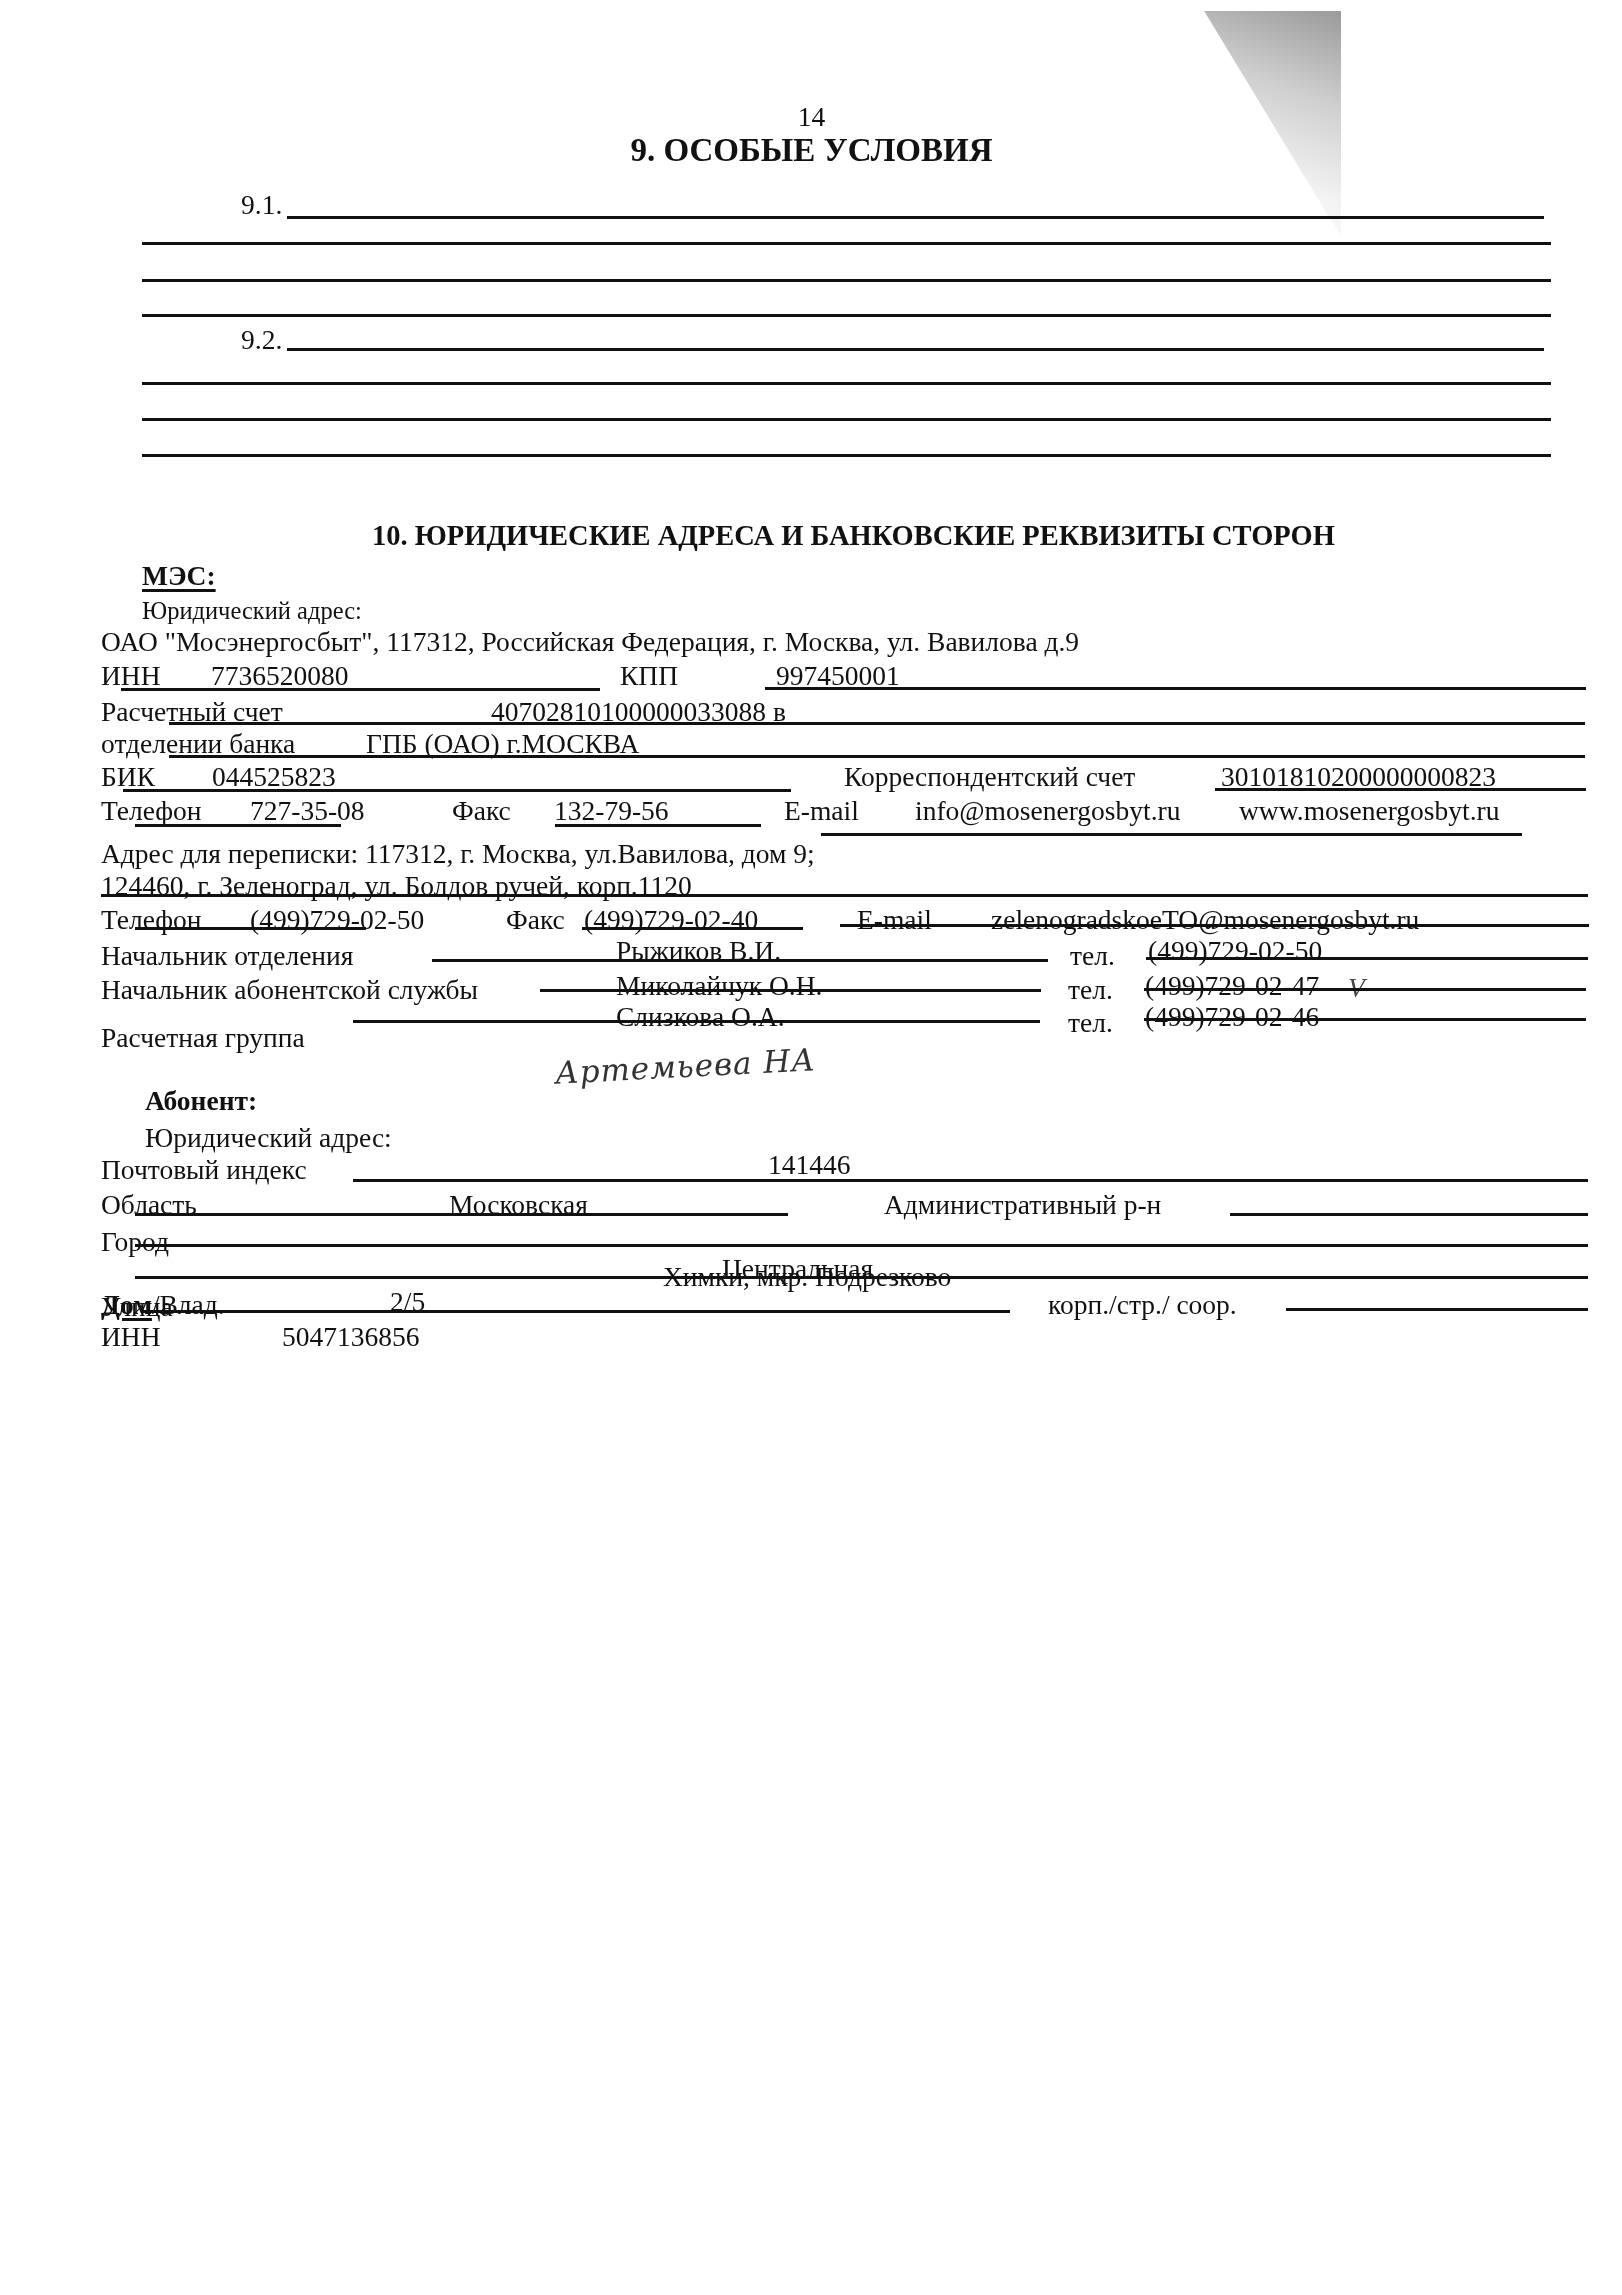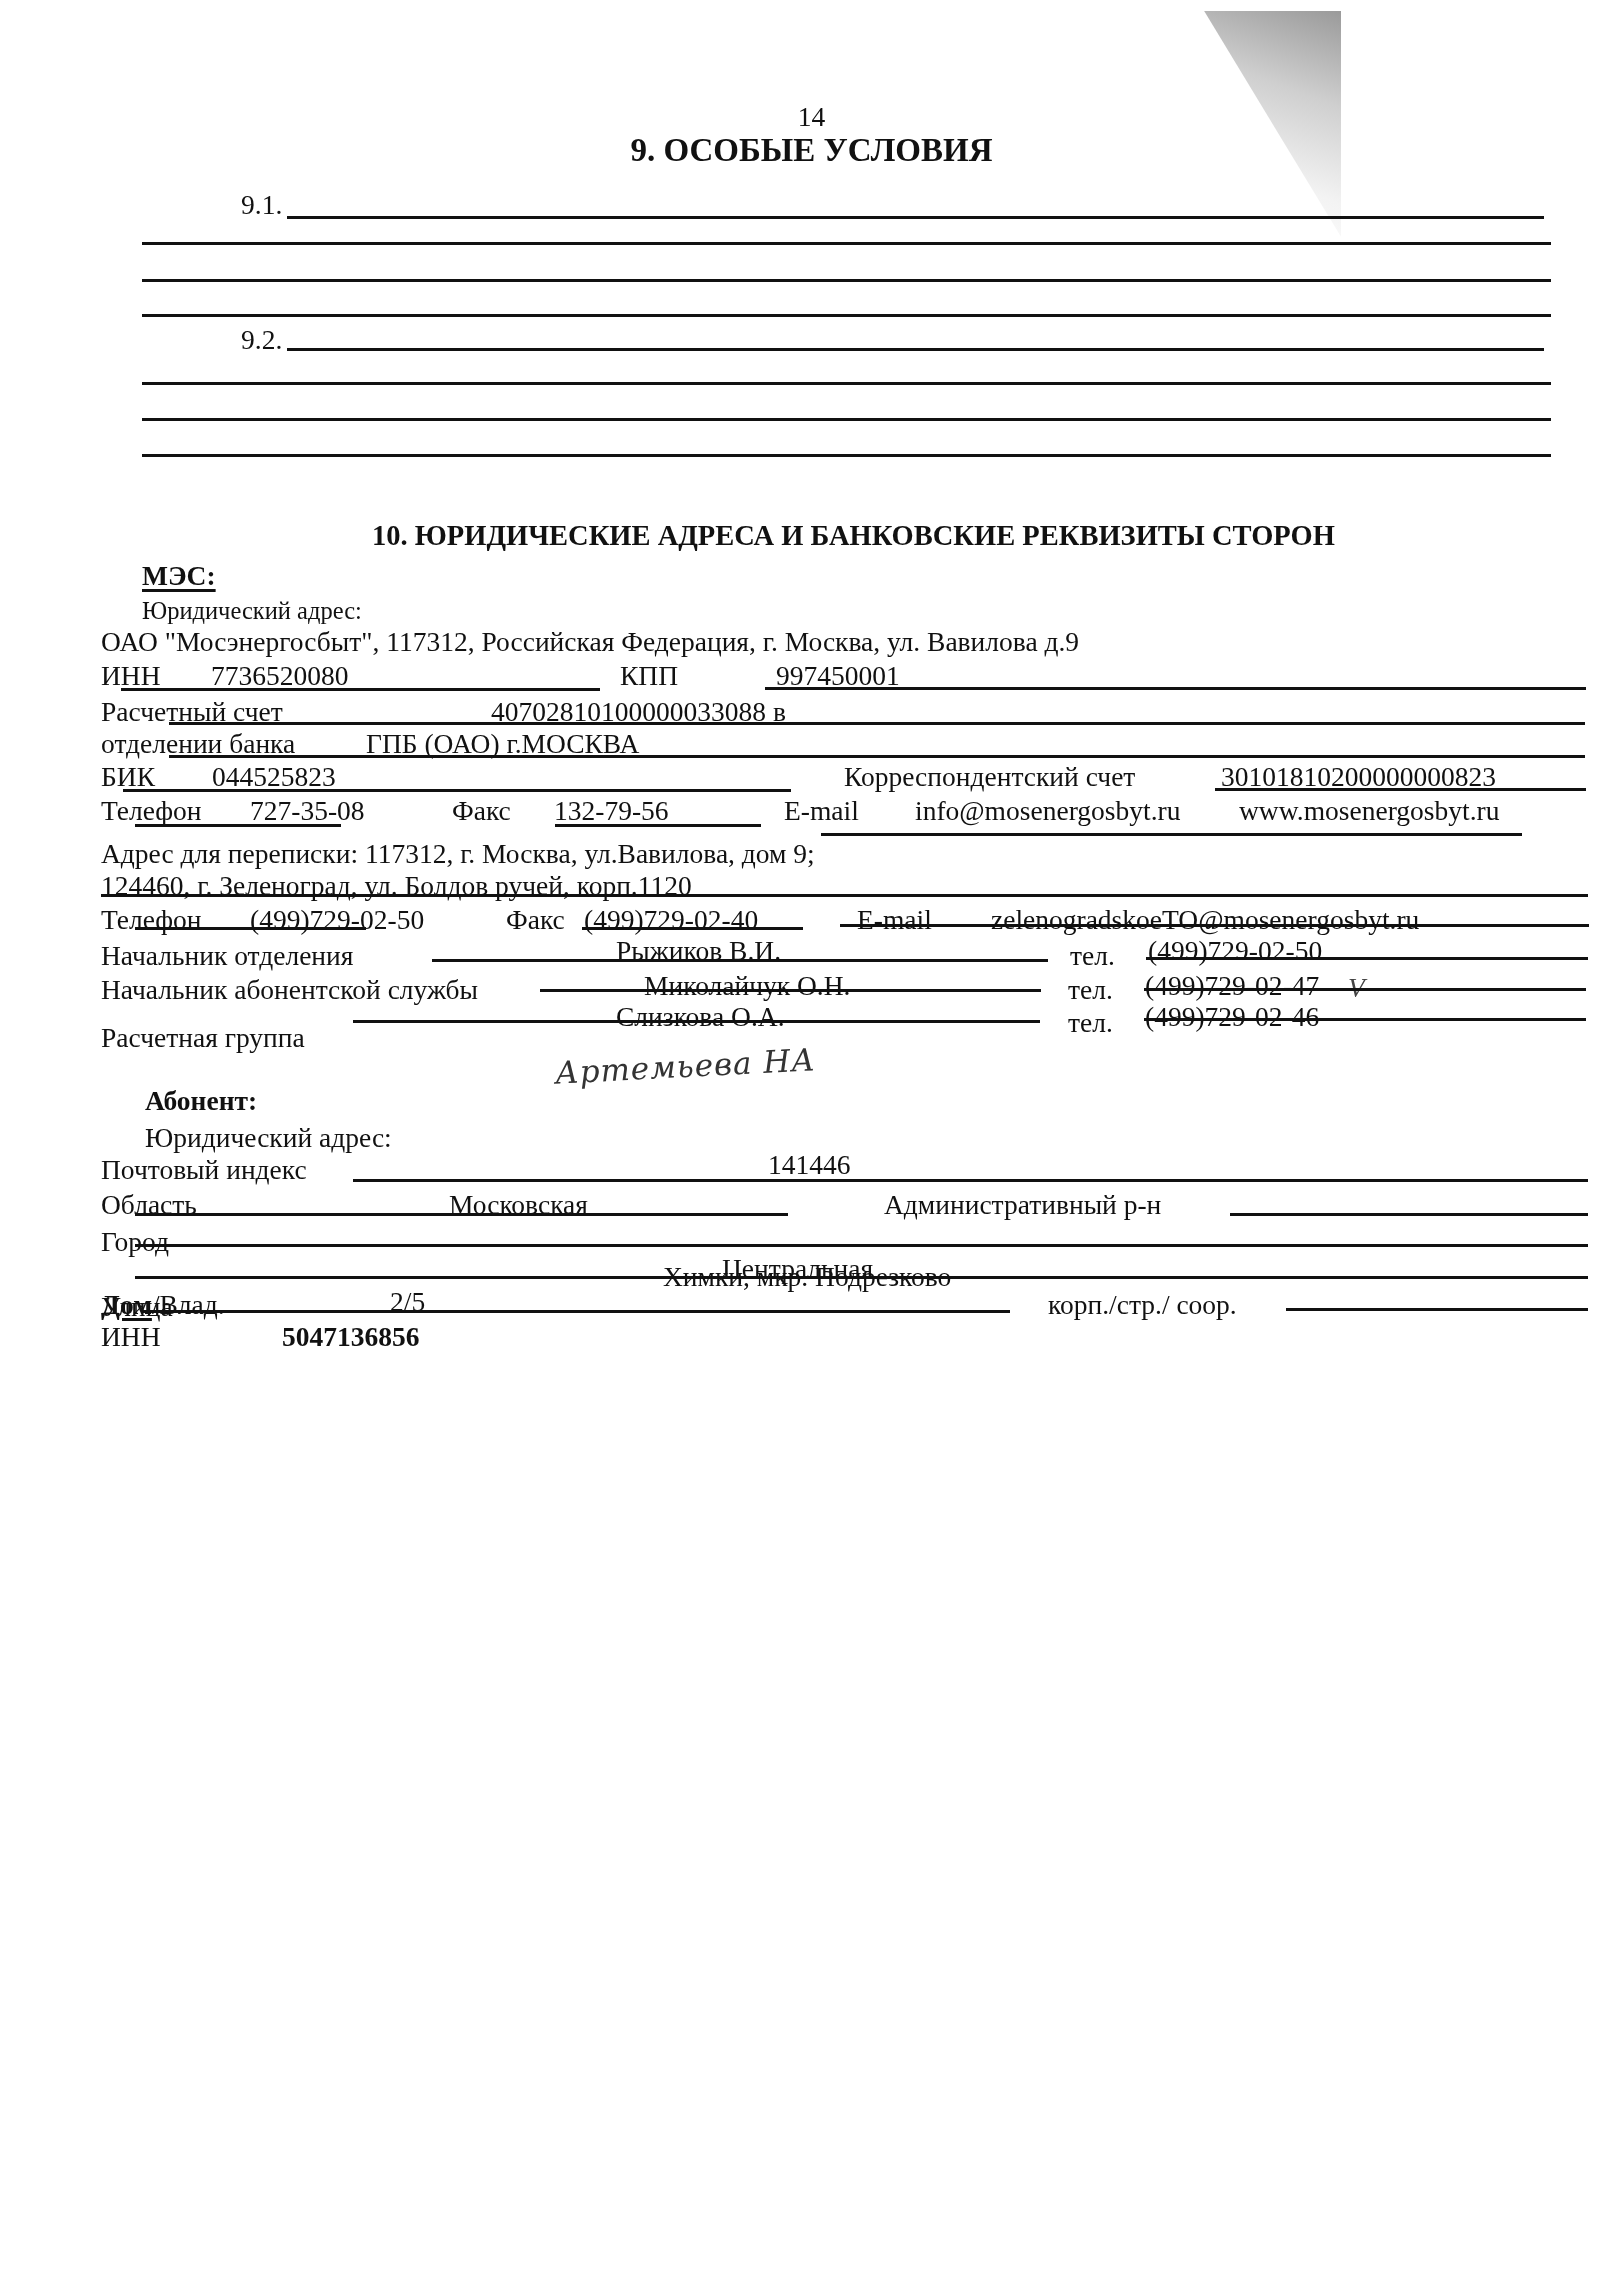--- a/index.html
+++ b/index.html
@@ -94,21 +94,21 @@
   <div class="ln" style="left:840px;top:924px;width:749px;"></div>
 
   <div class="t" style="left:101px;top:940px;">Начальник отделения</div>
   <div class="t" style="left:616px;top:935px;">Рыжиков В.И.</div>
   <div class="ln" style="left:432px;top:959px;width:616px;"></div>
   <div class="t" style="left:1070px;top:940px;">тел.</div>
   <div class="t" style="left:1148px;top:935px;">(499)729-02-50</div>
   <div class="ln" style="left:1146px;top:957px;width:442px;"></div>
 
   <div class="t" style="left:101px;top:974px;">Начальник абонентской службы</div>
-  <div class="t" style="left:644px;top:970px;text-align:center;">Миколайчук О.Н.</div>
+  <div class="t" style="left:616px;top:970px;text-align:center;">Миколайчук О.Н.</div>
   <div class="ln" style="left:540px;top:989px;width:501px;"></div>
   <div class="t" style="left:1068px;top:974px;">тел.</div>
   <div class="t" style="left:1145px;top:970px;">(499)729-02-47</div>
   <div class="t" style="left:1348px;top:972px;font-style:italic;color:#444;">V</div>
   <div class="ln" style="left:1144px;top:988px;width:442px;"></div>
 
   <div class="t" style="left:101px;top:1022px;">Расчетная группа</div>
   <div class="t" style="left:616px;top:1001px;">Слизкова О.А.</div>
   <div class="ln" style="left:353px;top:1020px;width:687px;"></div>
   <div class="t" style="left:1068px;top:1007px;">тел.</div>
@@ -138,21 +138,21 @@
   <div class="t" style="left:722px;top:1253px;">Центральная</div>
   <div class="ln" style="left:135px;top:1276px;width:1453px;"></div>
 
   <div class="t" style="left:101px;top:1289px;"><span class="b u">Дом</span><span>/Влад.</span></div>
   <div class="t" style="left:390px;top:1286px;">2/5</div>
   <div class="ln" style="left:141px;top:1310px;width:869px;"></div>
   <div class="t" style="left:1048px;top:1289px;">корп./стр./ соор.</div>
   <div class="ln" style="left:1286px;top:1308px;width:302px;"></div>
 
   <div class="t" style="left:101px;top:1321px;">ИНН</div>
-  <div class="t" style="left:282px;top:1321px;font-weight:bold;">5047136856</div>
+  <div class="t" style="left:282px;top:1321px;">5047136856</div>
 
   <div class="ln" style="left:124px;top:1372px;width:0;"></div>
   <div class="ln" style="left:124px;top:1372px;width:0;"></div>
   <div class="ln" style="left:124px;top:1372px;width:0;"></div>
   <div class="ln" style="left:124px;top:1343px;width:0;"></div>
   <div class="ln" style="left:124px;top:1372px;width:0;"></div>
   <div class="ln" style="left:124px;top:1372px;width:0;"></div>
   <div class="ln" style="left:124px;top:1372px;width:0;"></div>
   <div class="ln" style="left:124px;top:1372px;width:0;"></div>
   <div class="ln" style="left:124px;top:1372px;width:0;"></div>

